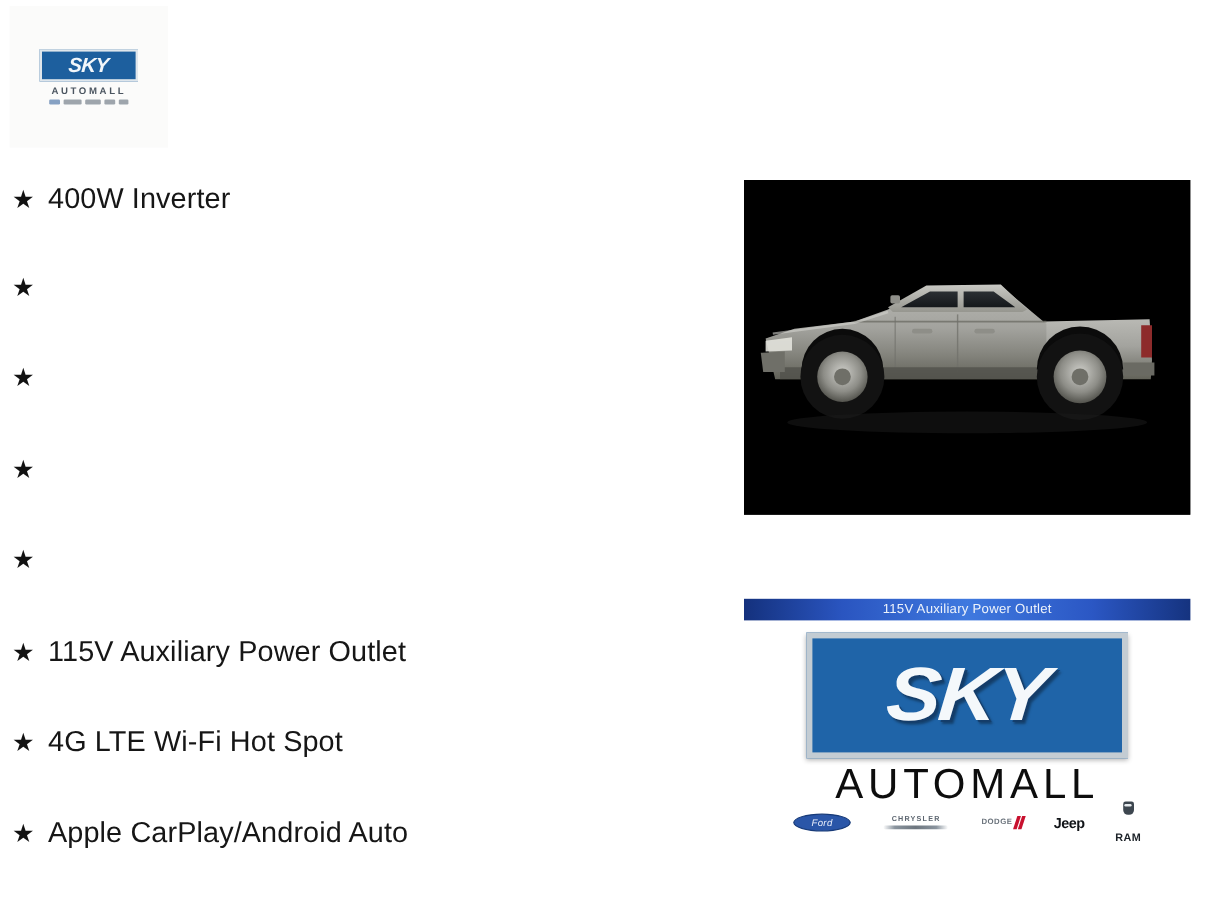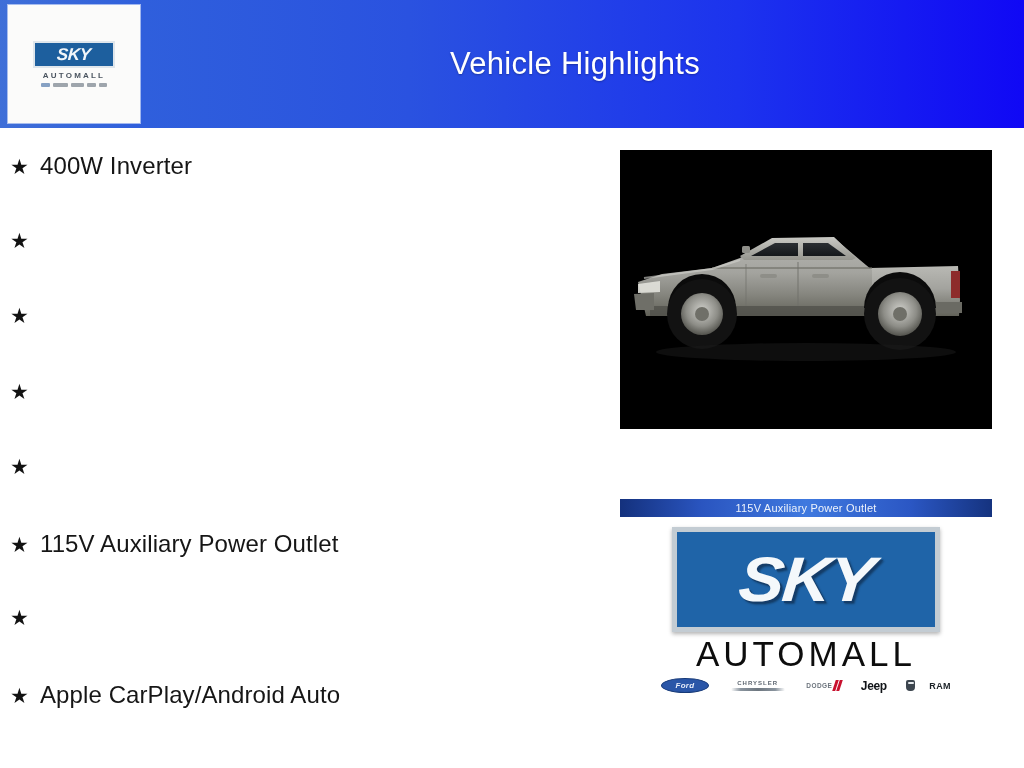--- a/index.html
+++ b/index.html
@@ -253,21 +253,21 @@
   }
 
   .brand-ford {
     width: 48px; height: 15px;
     background: #2a56a8;
     border-radius: 50%;
     border: 1px solid #173a78;
     color: #e9eefa;
     font-size: 8px;
     font-style: italic;
-    font-weight: 700;
+    font-weight: 400;
     letter-spacing: 0.3px;
     display: flex; align-items: center; justify-content: center;
   }
 
   .brand-chrysler {
     width: 58px; height: 14px;
     color: #5d6670;
     font-size: 6px;
     font-weight: 700;
     letter-spacing: 1px;
@@ -303,21 +303,21 @@
 
   .brand-jeep {
     color: #111418;
     font-size: 12px;
     font-weight: 700;
     letter-spacing: -0.4px;
     line-height: 1;
   }
 
   .brand-ram {
-    display: flex; align-items: center; gap: 14px;
+    display: flex; align-items: center; gap: 14px; flex-direction: column;
   }
   .brand-ram-badge {
     width: 9px; height: 11px;
     background: #3d464f;
     border-radius: 2px 2px 4px 4px;
     position: relative;
   }
   .brand-ram-badge::before {
     content: "";
     position: absolute;
@@ -331,23 +331,20 @@
     font-size: 9px;
     font-weight: 700;
     letter-spacing: 0.4px;
   }
 </style>
 </head>
 <body>
 
 <div id="page">
 
-  <div class="header-bar">
-    <div class="header-title">Vehicle Highlights</div>
-  </div>
 
   <div class="logo-box">
     <div class="logo-box-inner">
       <div class="logo-sky-plate">
         <span class="logo-sky-text">SKY</span>
       </div>
       <div class="logo-automall-text">AUTOMALL</div>
       <div class="logo-brandstrip">
         <span class="lb1"></span>
         <span class="lb2"></span>
@@ -374,20 +371,21 @@
     </li>
     <li class="feature-item">
       <span class="feature-star">★</span>
     </li>
     <li class="feature-item">
       <span class="feature-star">★</span>
       <span class="feature-label">115V Auxiliary Power Outlet</span>
     </li>
     <li class="feature-item">
       <span class="feature-star">★</span>
+      <span class="feature-label">4G LTE Wi-Fi Hot Spot</span>
     </li>
     <li class="feature-item">
       <span class="feature-star">★</span>
       <span class="feature-label">Apple CarPlay/Android Auto</span>
     </li>
   </ul>
 
   <div class="vehicle-photo">
     <svg class="truck-svg" viewBox="0 0 372 279">
       <defs>

